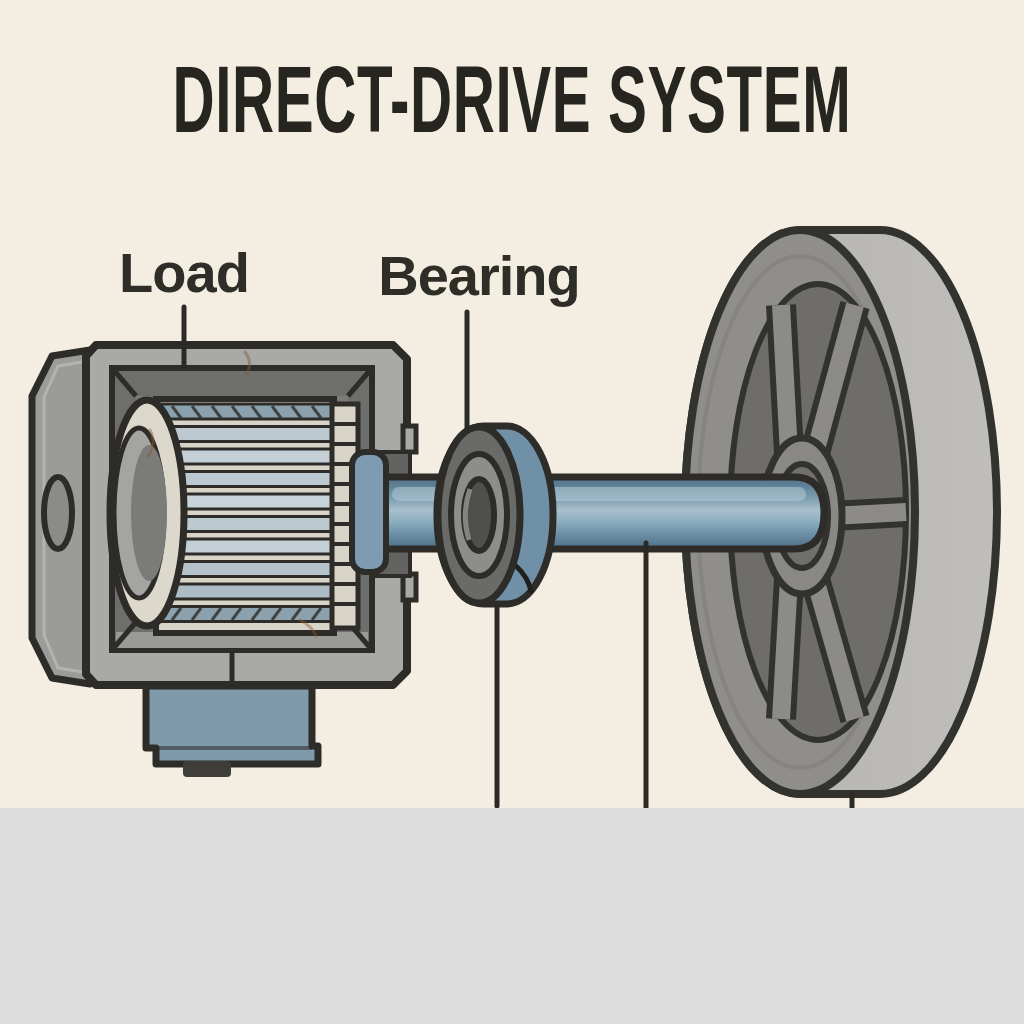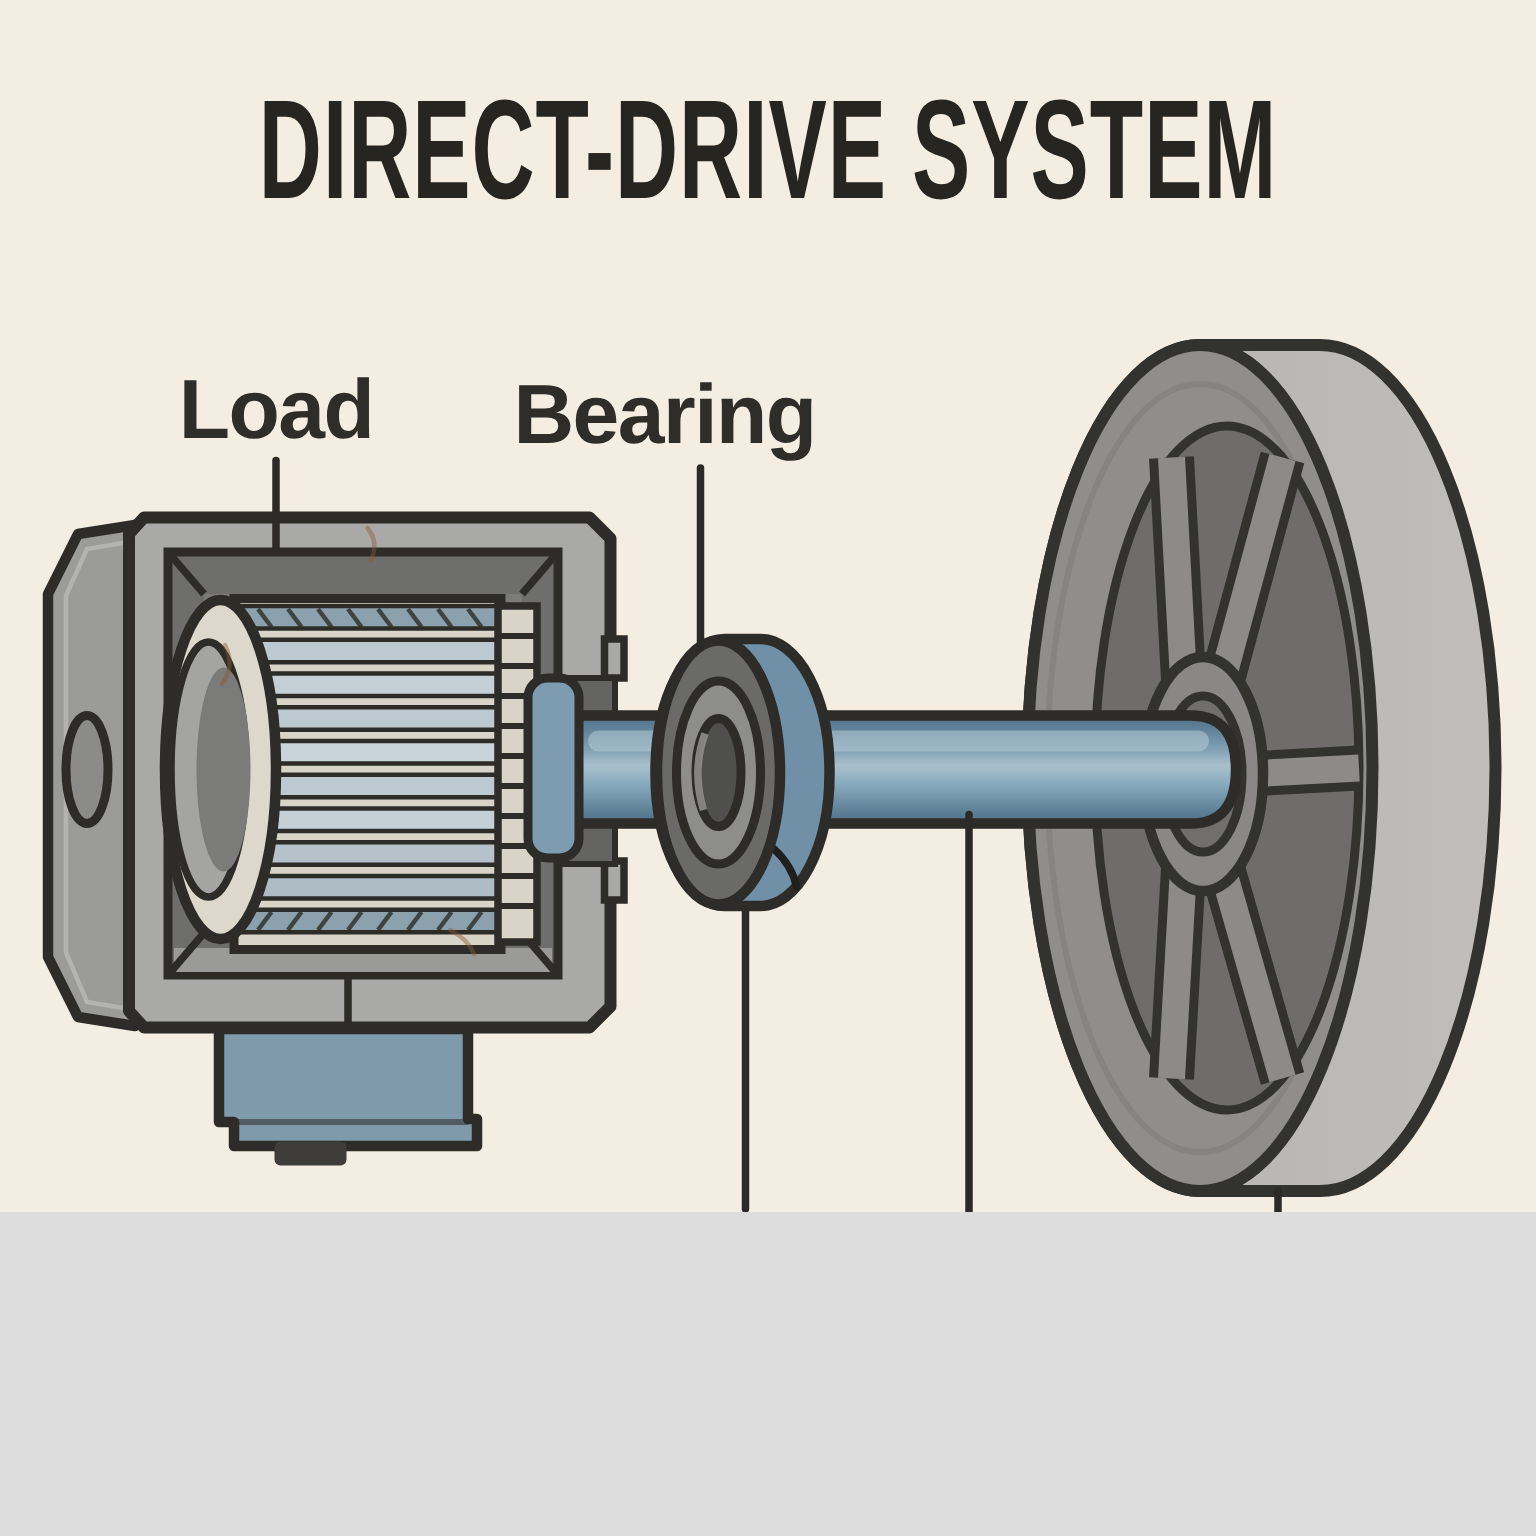--- a/index.html
+++ b/index.html
@@ -176,21 +176,21 @@
       <line x1="184" y1="307" x2="184" y2="366"></line>
       <line x1="467" y1="312" x2="467" y2="430"></line>
       <line x1="497" y1="606" x2="497" y2="806"></line>
       <line x1="646" y1="543" x2="646" y2="878"></line>
       <line x1="852" y1="794" x2="852" y2="880"></line>
     </g>
   </svg>
 
   <div class="title">DIRECT-DRIVE SYSTEM</div>
   <div class="lbl" style="left:184px;top:240px;">Load</div>
-  <div class="lbl" style="left:443px;top:243px;">Bearing</div>
+  <div class="lbl" style="left:479px;top:243px;">Bearing</div>
   <div class="lbl" style="left:857px;top:892px;">Load</div>
 
   <svg class="logo-svg" width="164" height="174" viewBox="0 0 164 174">
     <g transform="translate(62,75) rotate(40)">
       <rect x="-16" y="-58" width="32" height="92" fill="#ed8c3d"></rect>
       <rect x="-16" y="-67" width="32" height="13" rx="5" fill="#f2a263"></rect>
       <rect x="-16" y="-52" width="32" height="10" fill="#474a52"></rect>
       <rect x="-16" y="22" width="32" height="10" fill="#474a52"></rect>
       <ellipse cx="0" cy="-11" rx="11" ry="27" fill="#cb6c2c"></ellipse>
       <path d="M-16,32 L16,32 L10,58 Q-1,67 -9,58 Z" fill="#c05f27"></path>

